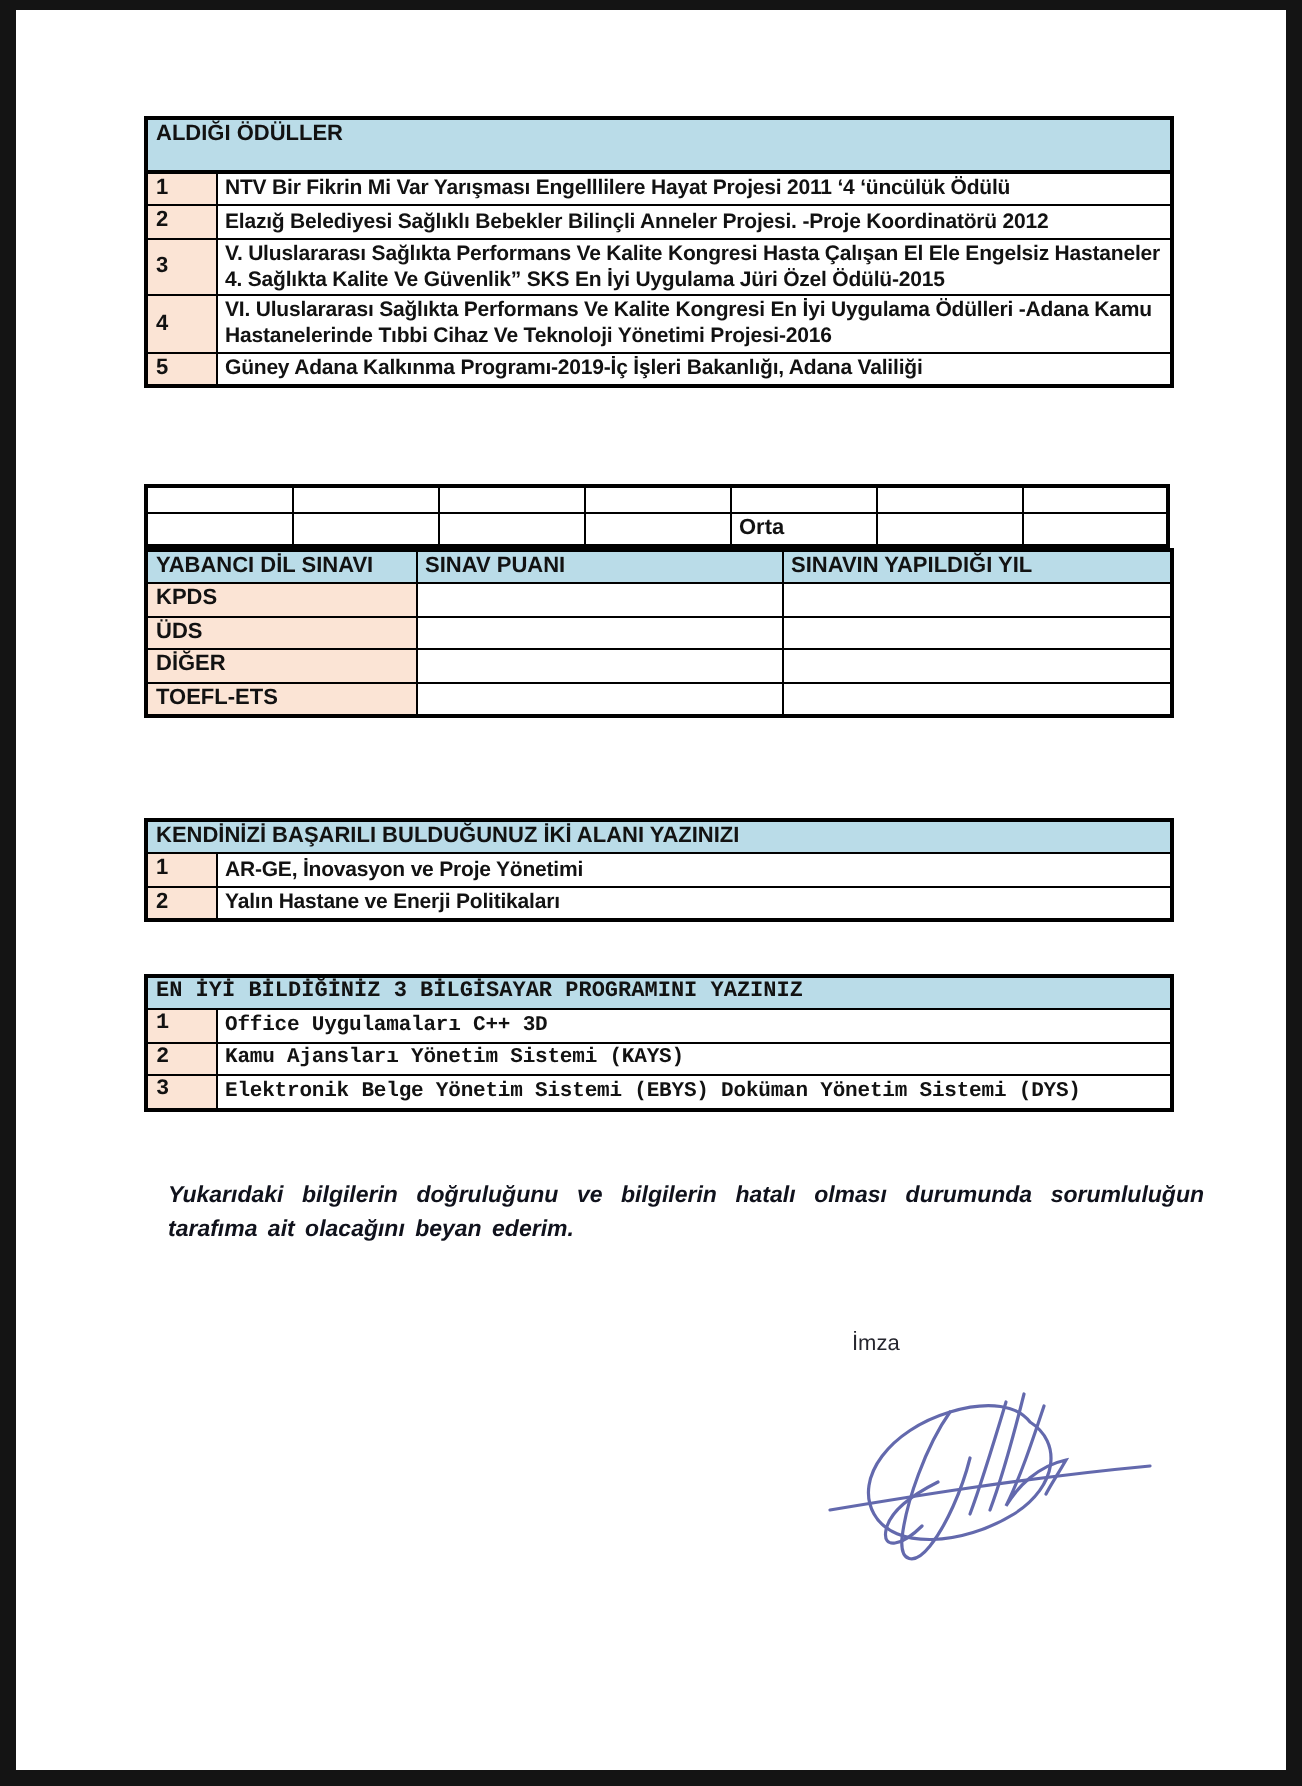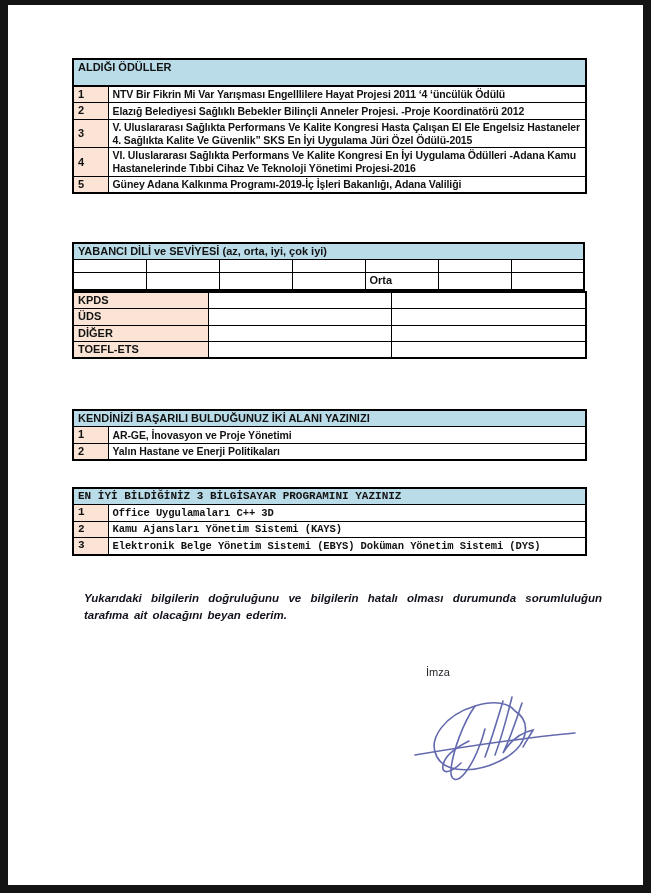--- a/index.html
+++ b/index.html
@@ -114,23 +114,20 @@
       <colgroup>
           <col>
           <col>
           <col>
           <col>
           <col>
           <col>
           <col>
         </colgroup>
       <tbody>
-          <tr>
-        <td class="hdr" colspan="7">YABANCI DİLİ ve SEVİYESİ (az, orta, iyi, çok iyi)</td>
-      </tr>
       <tr>
         <td class="blank"></td>
         <td class="blank"></td>
         <td class="blank"></td>
         <td class="blank"></td>
         <td class="blank"></td>
         <td class="blank"></td>
         <td class="blank"></td>
       </tr>
       <tr>
@@ -145,20 +142,25 @@
     </tbody>
       </table>
 
     <table class="tbl">
       <colgroup>
           <col style="width:135px">
           <col style="width:183px">
           <col style="width:195px">
         </colgroup>
       <tbody>
+          <tr>
+        <td class="hdr">YABANCI DİL SINAVI</td>
+        <td class="hdr">SINAV PUANI</td>
+        <td class="hdr">SINAVIN YAPILDIĞI YIL</td>
+      </tr>
       <tr>
         <td class="num examrow">KPDS</td>
         <td class="examrow"></td>
         <td class="examrow"></td>
       </tr>
       <tr>
         <td class="num examrow">ÜDS</td>
         <td class="examrow"></td>
         <td class="examrow"></td>
       </tr>

